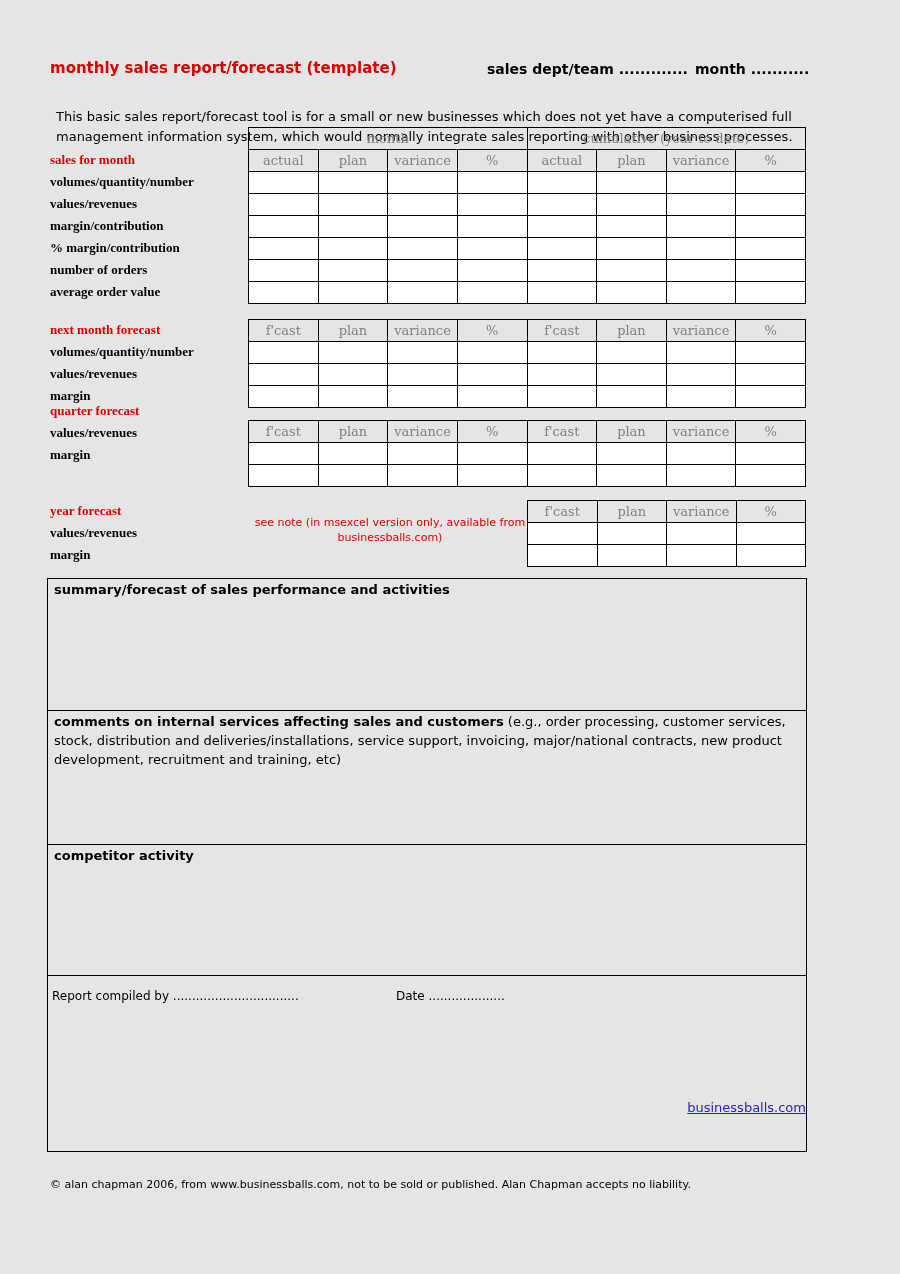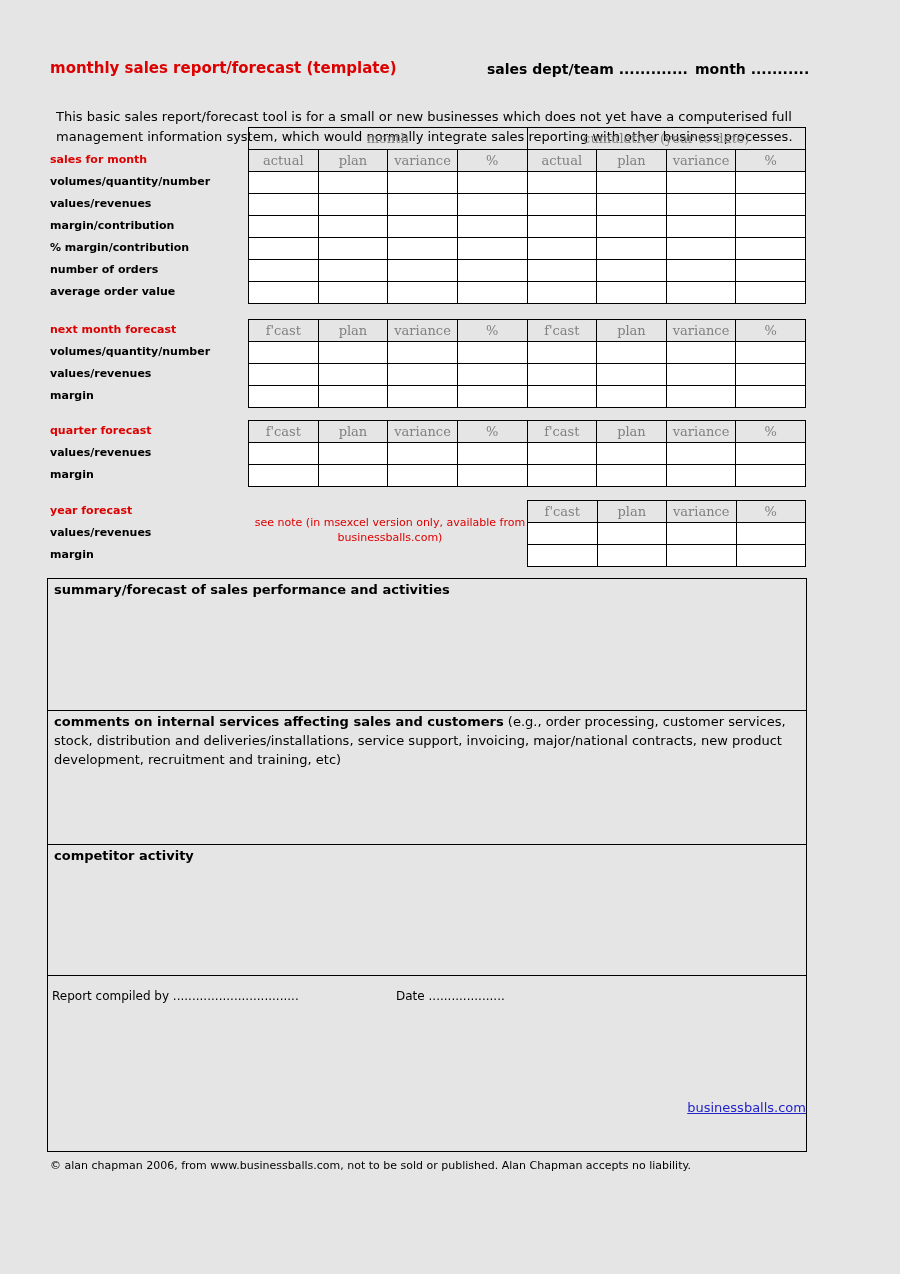--- a/index.html
+++ b/index.html
@@ -13,34 +13,34 @@
   .hfield { font-size:14px; font-weight:bold; white-space:nowrap; }
   .intro { font-size:13px; line-height:1.5; }
 
   table.grid { position:absolute; border-collapse:collapse; table-layout:fixed; }
   table.grid th, table.grid td { border:1px solid #000; height:22px; padding:0; overflow:hidden; }
   table.grid th { font-family:"DejaVu Serif","Liberation Serif",serif; font-weight:normal;
                   color:var(--gray); font-size:13px; text-align:center; }
   table.grid td { background:#fff; }
 
   .labels { position:absolute; left:50px; }
-  .labels div { height:22px; line-height:22px; font-size:11px; font-weight:bold; white-space:nowrap; }
+  .labels div { height:22px; line-height:22px; font-size:13px; font-weight:bold; white-space:nowrap;font-family:Liberation Serif, serif; }
   .redlbl { color:var(--red); }
 
   .note { position:absolute; color:var(--red); font-size:11px; line-height:1.35; text-align:center; }
 
   .bigbox { position:absolute; left:47px; top:578px; width:760px; height:574px; border:1px solid #000; }
   .cbox { padding:2px 6px; font-size:13px; line-height:1.45; overflow:hidden; }
   .cbox + .cbox { border-top:1px solid #000; }
   .cbox b { font-weight:bold; }
   .compiled-row { position:relative; }
   .compiled-row span { position:absolute; top:50%; transform:translateY(-50%);
                        font-size:12px; font-weight:normal; white-space:nowrap; }
 
-  .footer-copy { font-size:11px; white-space:nowrap; }
+  .footer-copy { font-size:11px; white-space:nowrap;margin-top:19px; }
   .footer-link { font-size:13px; color:var(--link); text-decoration:underline; white-space:nowrap; cursor:pointer; }
 </style>
 </head>
 <body>
 
 <div class="page">
 
   <span class="abs title" style="left:50px; top:59px;">monthly sales report/forecast (template)</span>
   <span class="abs hfield" style="left:487px; top:61px;">sales dept/team .............</span>
   <span class="abs hfield" style="left:695px; top:61px;">month  ...........</span>
@@ -201,21 +201,21 @@
           <td></td>
           <td></td>
           <td></td>
           <td></td>
           <td></td>
           <td></td>
         </tr>
   </tbody>
     </table>
 
-  <div class="labels" style="top:420px;">
+  <div class="labels" style="top:400px;">
     <div class="redlbl">quarter forecast</div>
     <div>values/revenues</div>
     <div>margin</div>
   </div>
 
   <table class="grid" style="left:248px; top:420px; width:558px;">
     <colgroup>
         <col>
         <col>
         <col>

